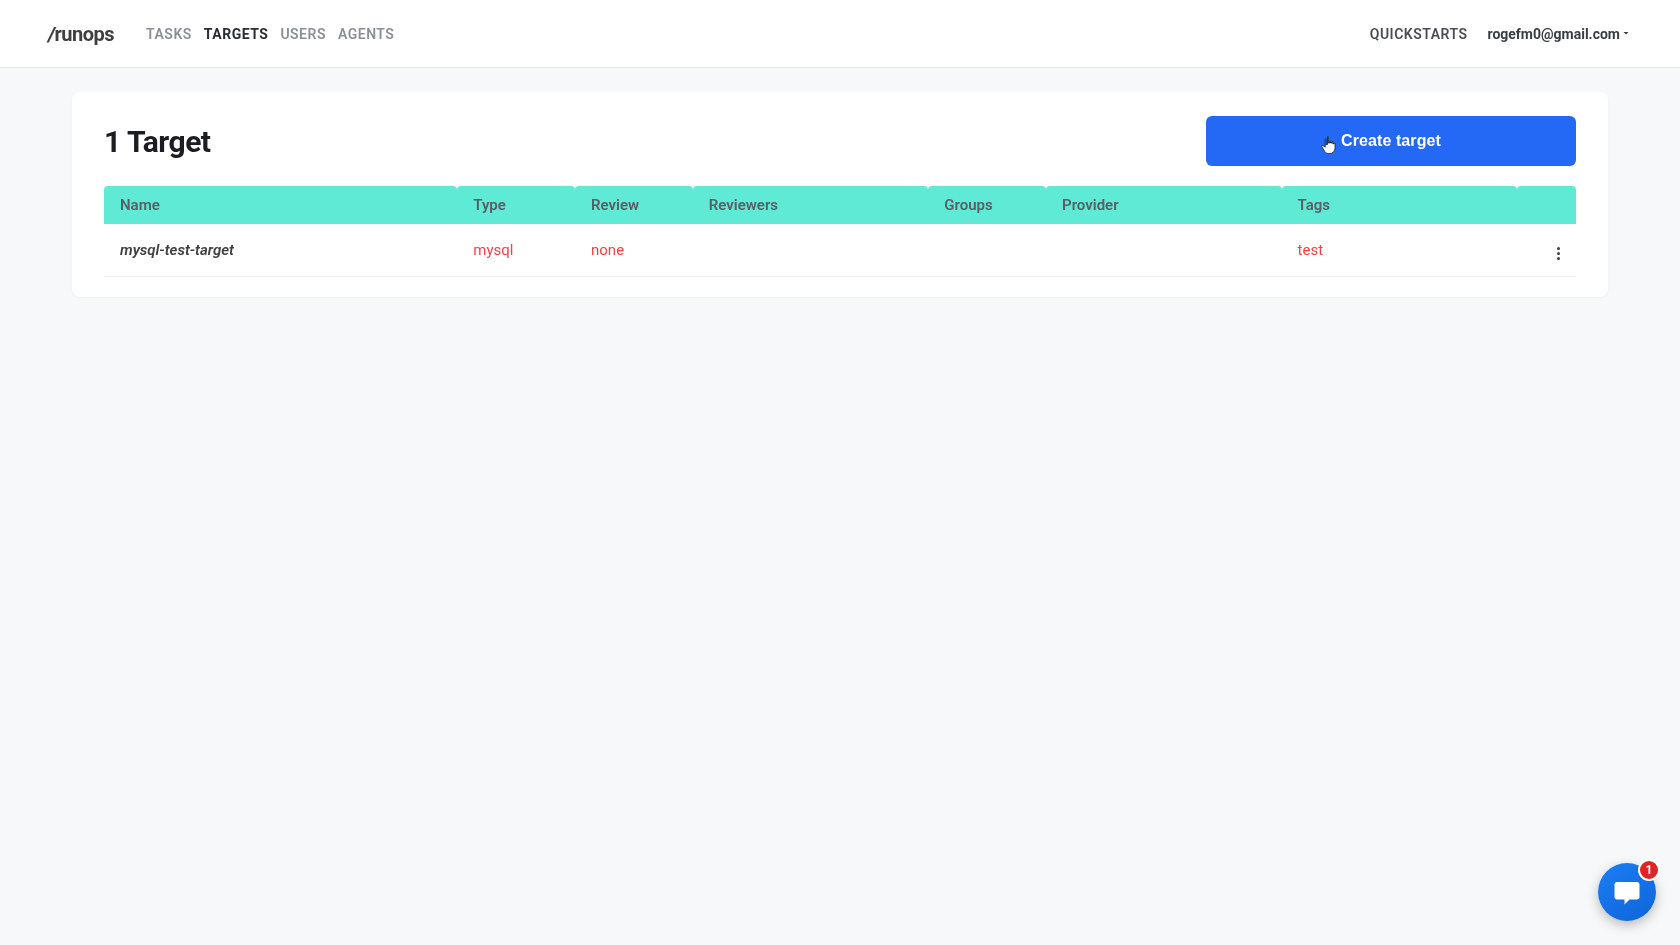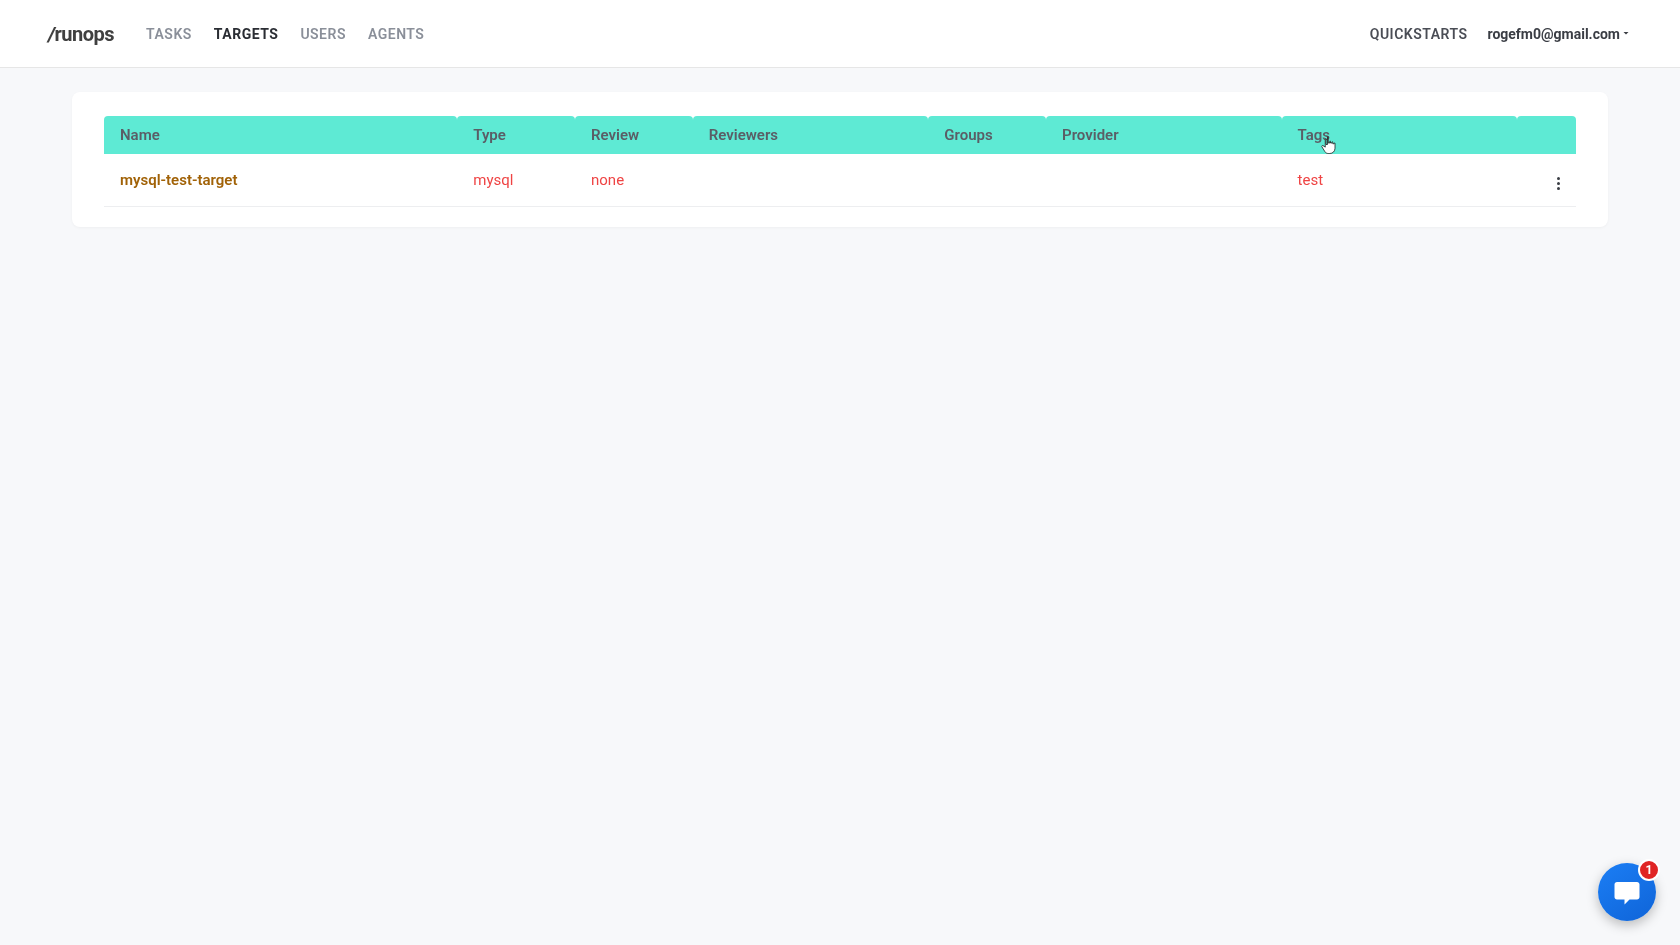--- a/index.html
+++ b/index.html
@@ -35,21 +35,21 @@
       font-weight: 700;
       color: #404040;
       letter-spacing: -0.5px;
     }
     .logo .slash {
       font-style: italic;
       font-weight: 800;
     }
     .nav {
       display: flex;
-      gap: 18px;
+      gap: 8px;
     }
     .nav-item {
       font-size: 14px;
       font-weight: 600;
       letter-spacing: 0.5px;
       color: #8a8f99;
       cursor: pointer;
       padding: 6px 2px;
     }
     .nav-item.active {
@@ -125,21 +125,22 @@
       border-top-right-radius: 4px;
     }
     table.targets tbody td {
       font-size: 15px;
       color: #ef4444;
       padding: 12px 16px;
       border-bottom: 1px solid #edeef0;
     }
     table.targets tbody td.name-cell {
       font-weight: 600;
-      color: #a16207;
+      color: #404040;
+      font-style: italic;
     }
     .row-actions {
       text-align: right;
       cursor: pointer;
       color: #55585f;
       font-size: 18px;
       padding-right: 4px;
     }
     .dots {
       display: inline-flex;
@@ -227,20 +228,24 @@
         <svg viewBox="0 0 24 24">
             <path d="M7 10l5 5 5-5z"></path>
           </svg>
       </span>
     </div>
   </div>
 </header>
 
 <div class="content-wrap">
   <div class="card">
+    <div class="card-head">
+      <h1 class="page-title">1 Target</h1>
+      <button class="create-btn">Create target</button>
+    </div>
 
     <table class="targets">
       <thead>
         <tr>
           <th style="width:24%">Name</th>
           <th style="width:8%">Type</th>
           <th style="width:8%">Review</th>
           <th style="width:16%">Reviewers</th>
           <th style="width:8%">Groups</th>
           <th style="width:16%">Provider</th>

